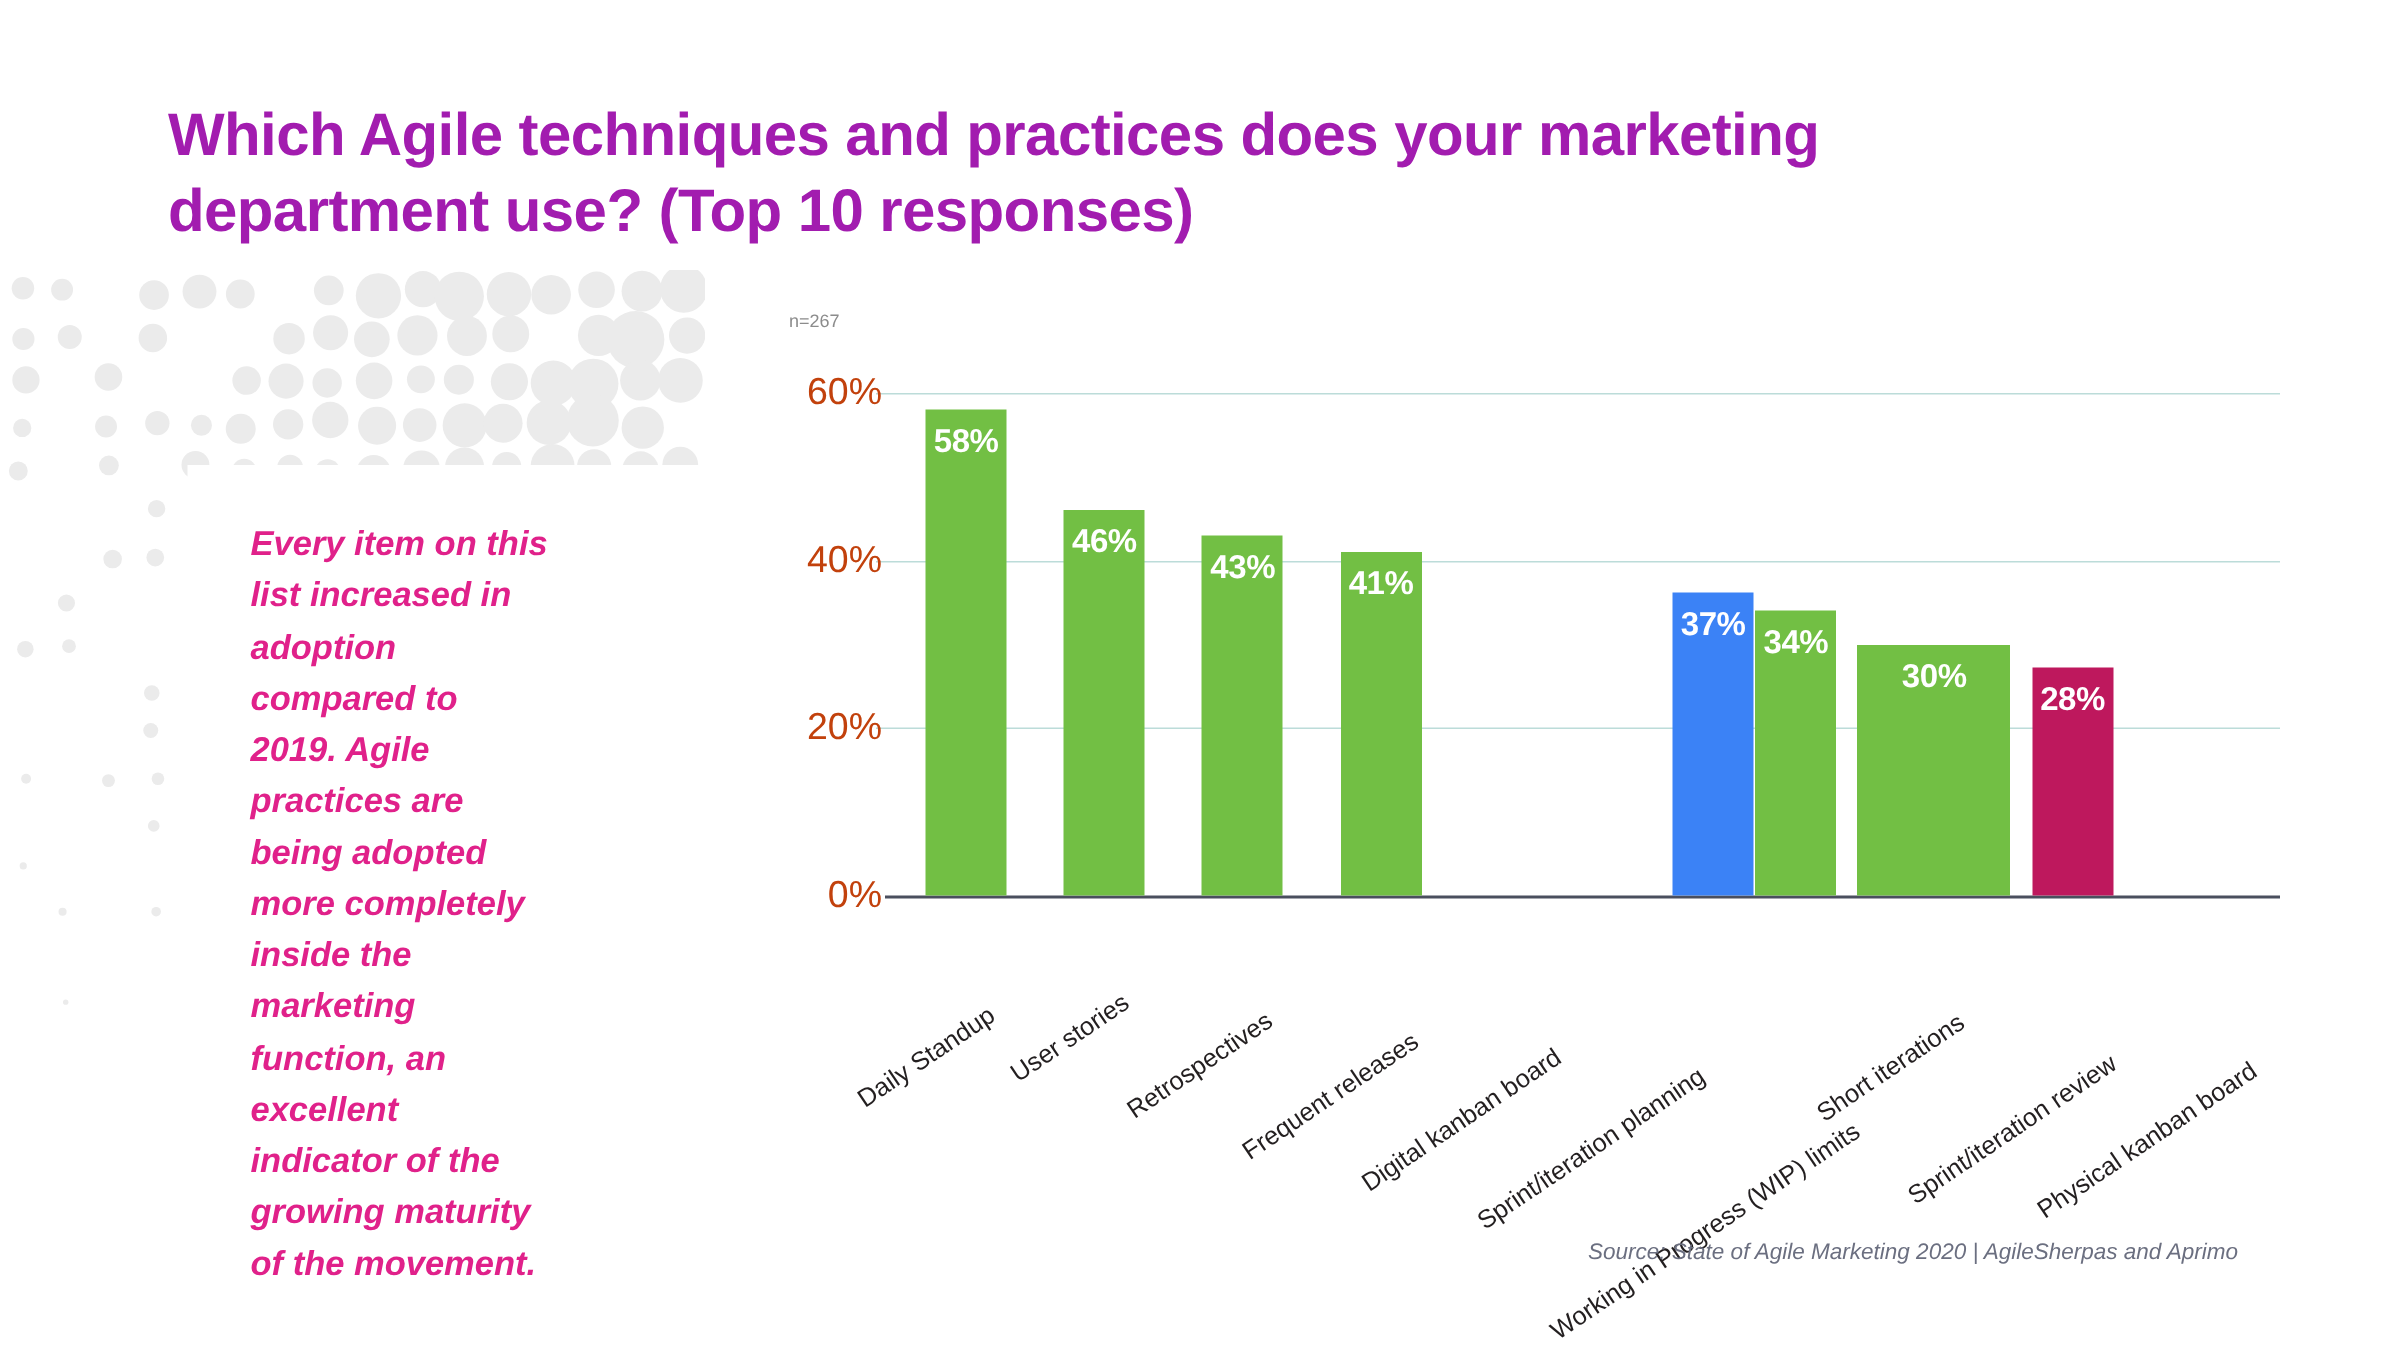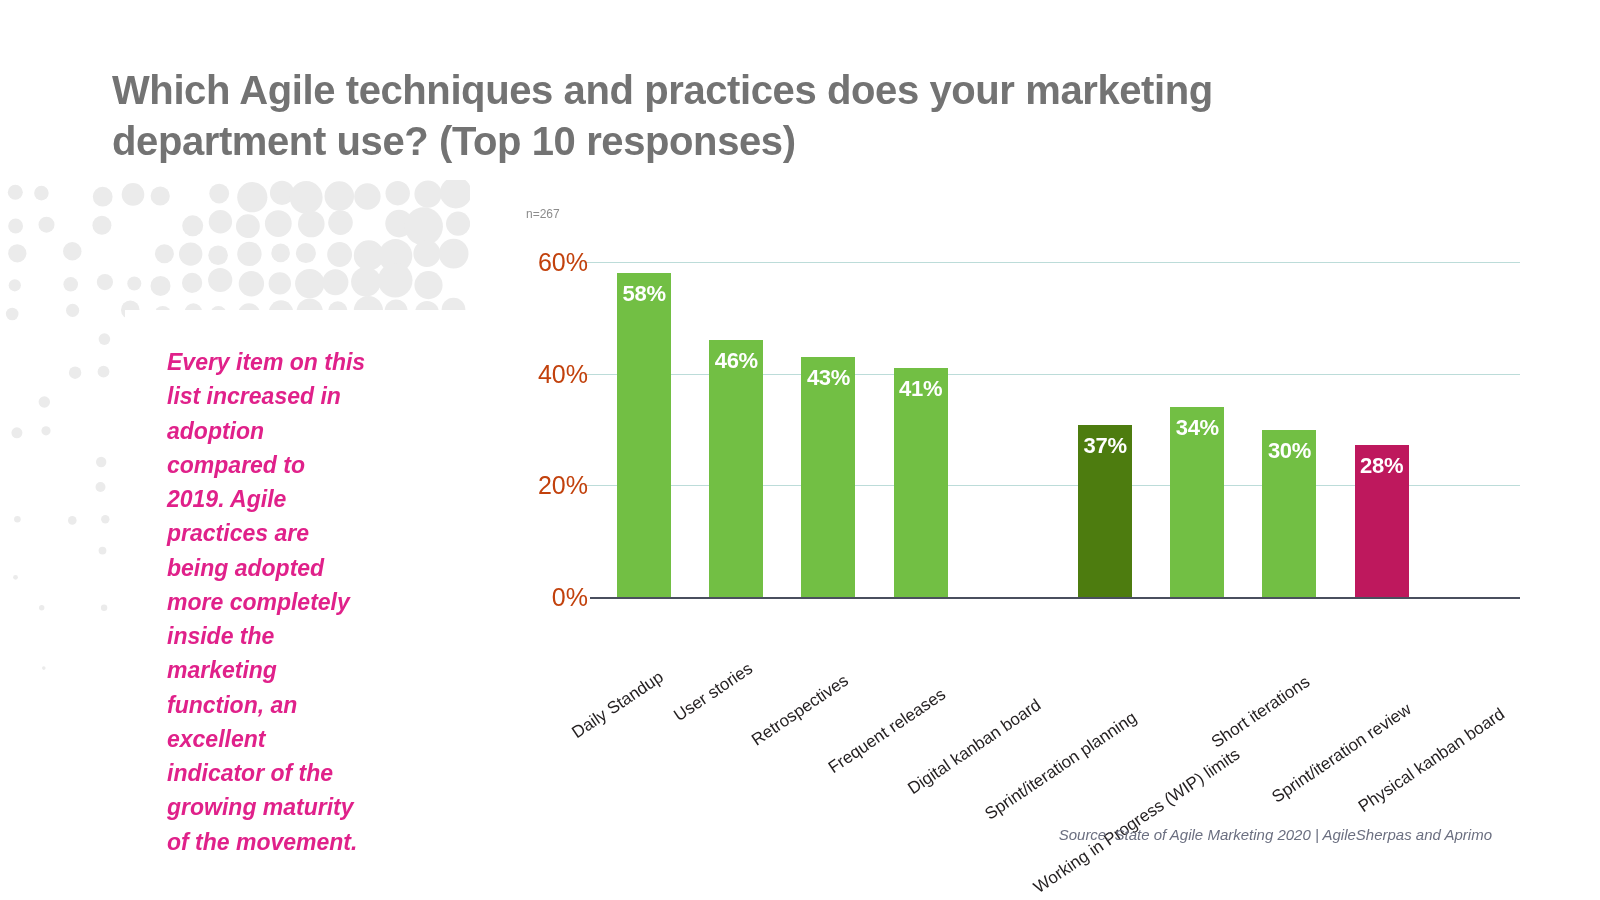--- a/index.html
+++ b/index.html
@@ -27,21 +27,21 @@
 
   
   #page-title {
     position: absolute;
     left: 112px;
     top: 38px;
     width: 1180px;
     font-size: 40px;
     line-height: 1.28;
     font-weight: bold;
-    color: #737373;
+    color: #a21caf;
     letter-spacing: -0.4px;
   }
 
   
   #callout {
     position: absolute;
     left: 167px;
     top: 322px;
     width: 200px;
     font-size: 23px;
@@ -391,33 +391,33 @@
         <div class="bar-slot" style="left: 276.6px; width: 92.2px;">
           <div class="bar" style="height: 228.917px; background: rgb(114, 191, 68);">
             <div class="bar-label">41%</div>
           </div>
           <div class="cat-wrap"><span class="cat-inner">Frequent releases</span></div>
         </div>
         <div class="bar-slot" style="left: 368.8px; width: 92.2px;">
           <div class="cat-wrap"><span class="cat-inner">Digital kanban board</span></div>
         </div>
         <div class="bar-slot" style="left: 461px; width: 92.2px;">
-          <div class="bar" style="height: 172px; background: #4d7c0f;">
+          <div class="bar" style="height: 202px; background: #3b82f6; margin-left: 37px;">
             <div class="bar-label">37%</div>
           </div>
           <div class="cat-wrap"><span class="cat-inner">Sprint/iteration planning</span></div>
         </div>
         <div class="bar-slot" style="left: 553.2px; width: 92.2px;">
           <div class="bar" style="height: 189.833px; background: rgb(114, 191, 68);">
             <div class="bar-label">34%</div>
           </div>
           <div class="cat-wrap"><span class="cat-inner">Working in Progress (WIP) limits</span></div>
         </div>
         <div class="bar-slot" style="left: 645.4px; width: 92.2px;">
-          <div class="bar" style="height: 167.5px; background: rgb(114, 191, 68);">
+          <div class="bar" style="height: 167.5px; background: rgb(114, 191, 68); padding-left: 48px;">
             <div class="bar-label">30%</div>
           </div>
           <div class="cat-wrap"><span class="cat-inner">Short iterations</span></div>
         </div>
         <div class="bar-slot" style="left: 737.6px; width: 92.2px;">
           <div class="bar" style="height: 152px; background: #be185d;">
             <div class="bar-label">28%</div>
           </div>
           <div class="cat-wrap"><span class="cat-inner">Sprint/iteration review</span></div>
         </div>

